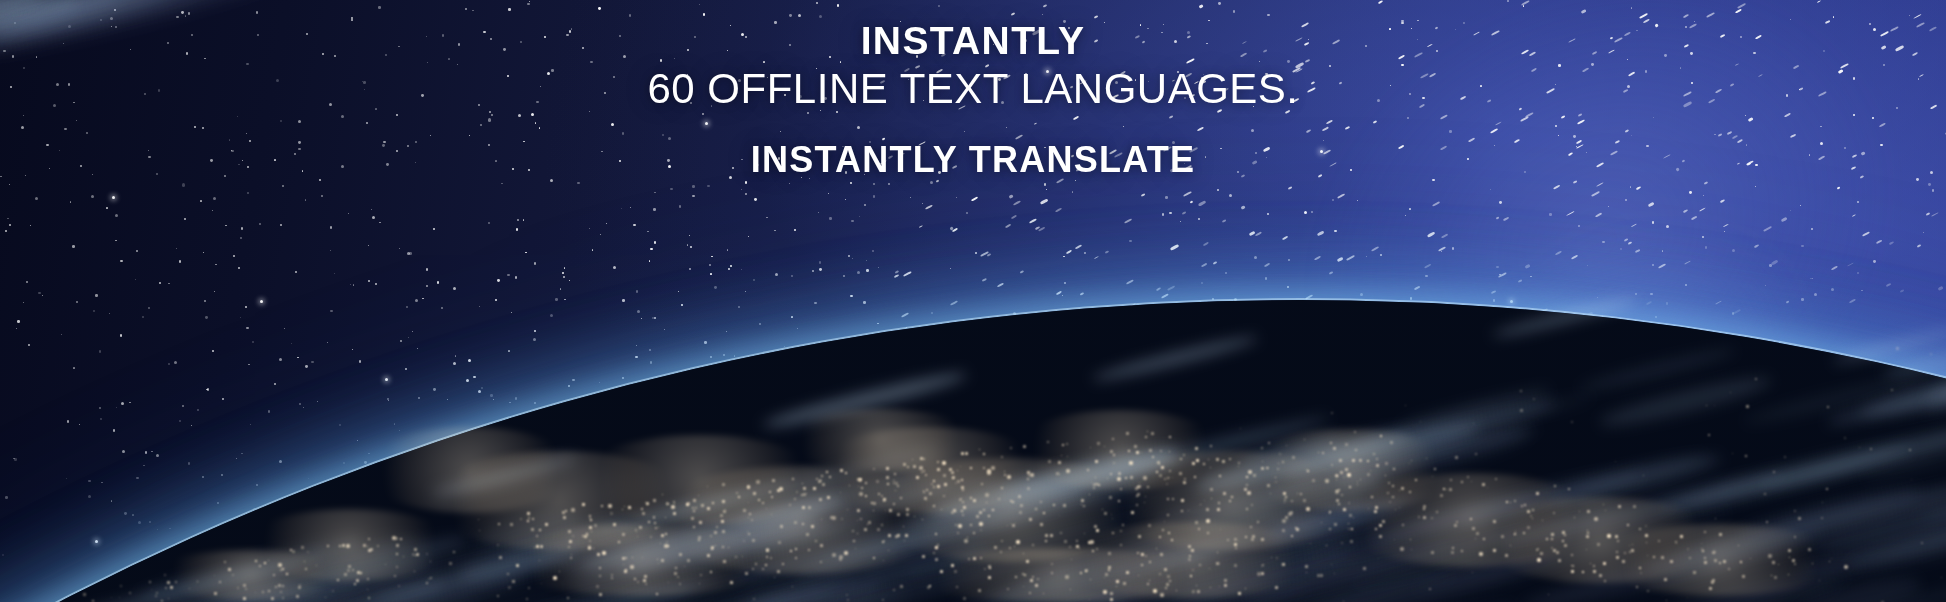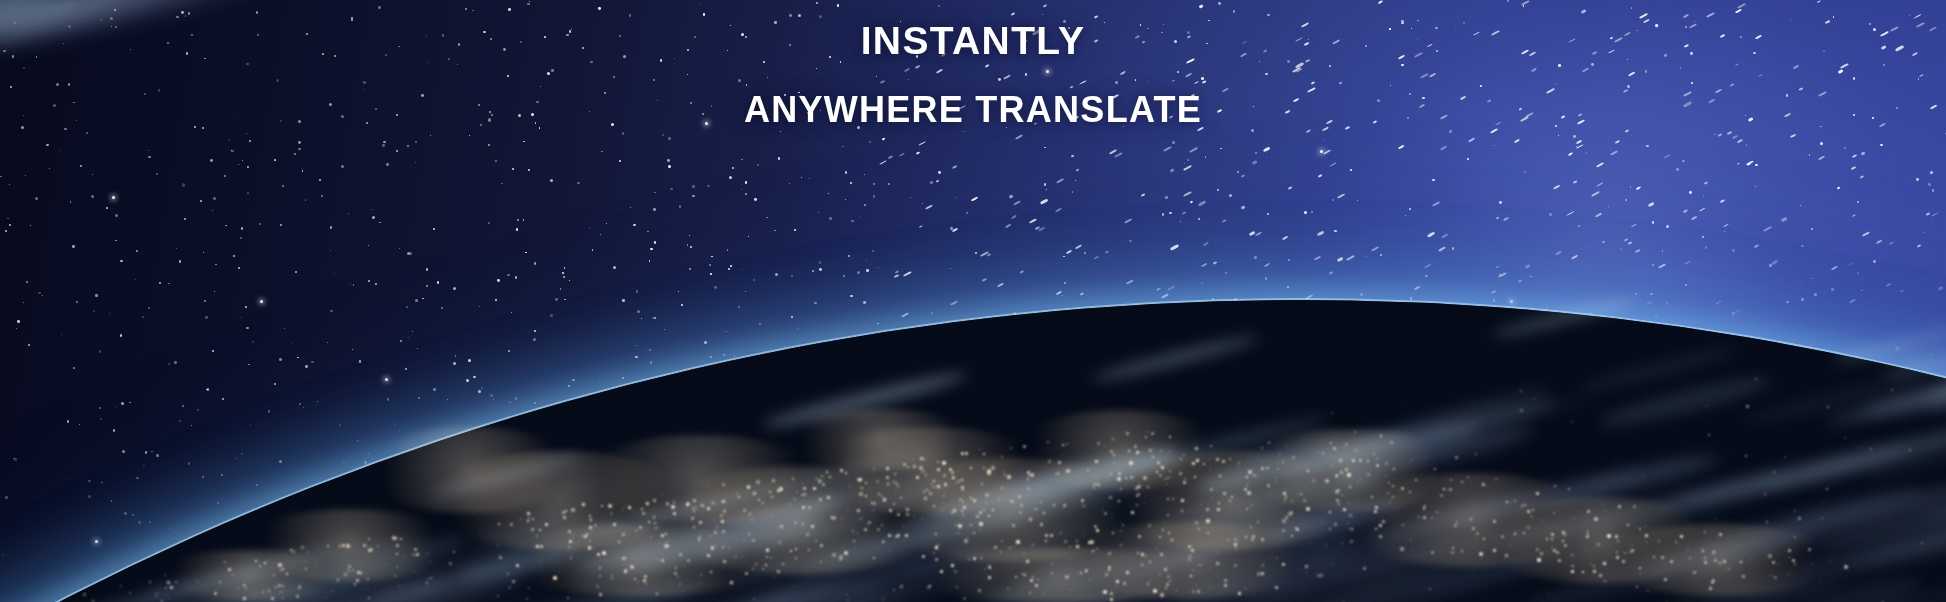--- a/index.html
+++ b/index.html
@@ -2653,19 +2653,20 @@
         <b style="left:1909px;top:449px;width:2.0px;height:2.0px;opacity:0.48;"></b>
         <b style="left:684px;top:566px;width:1.2px;height:1.2px;opacity:0.48;"></b>
         <b style="left:1037px;top:578px;width:2.3px;height:2.3px;opacity:0.41;"></b>
         <b style="left:307px;top:551px;width:2.2px;height:2.2px;opacity:0.22;"></b>
         <b style="left:430px;top:577px;width:1.9px;height:1.9px;opacity:0.49;"></b>
       </div>
   </div>
 
   <div class="copy">
     <div class="line-supports h-bold">INSTANTLY</div>
+    <div class="line-text h-light">60 OFFLINE TEXT LANGUAGES.</div>
 
     <div class="block-2">
-      <div class="line-instantly h-bold">ANYWHERE TRANSLATE</div>
+      <div class="line-instantly h-bold">INSTANTLY TRANSLATE</div>
     </div>
   </div>
 
 </div>
 
 </body></html>

